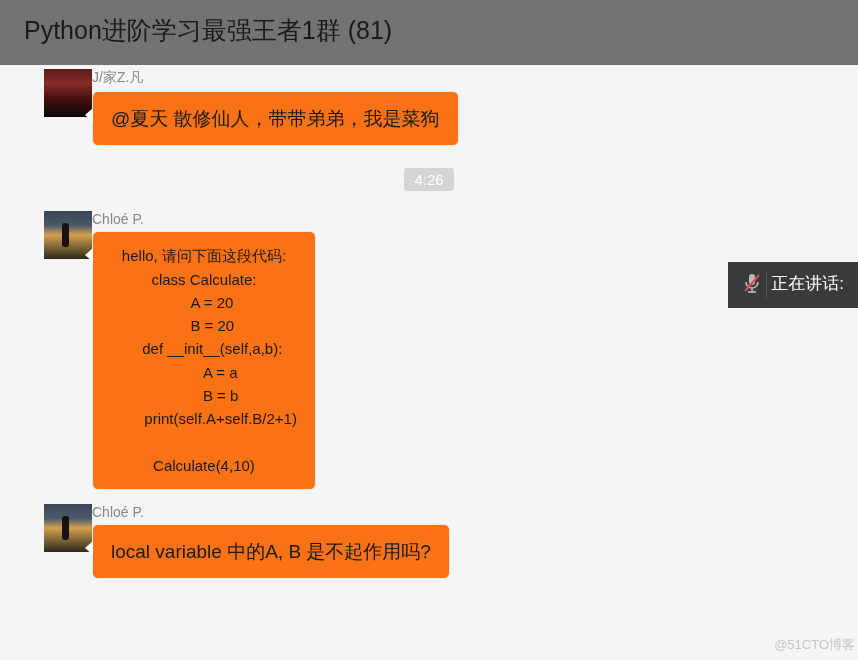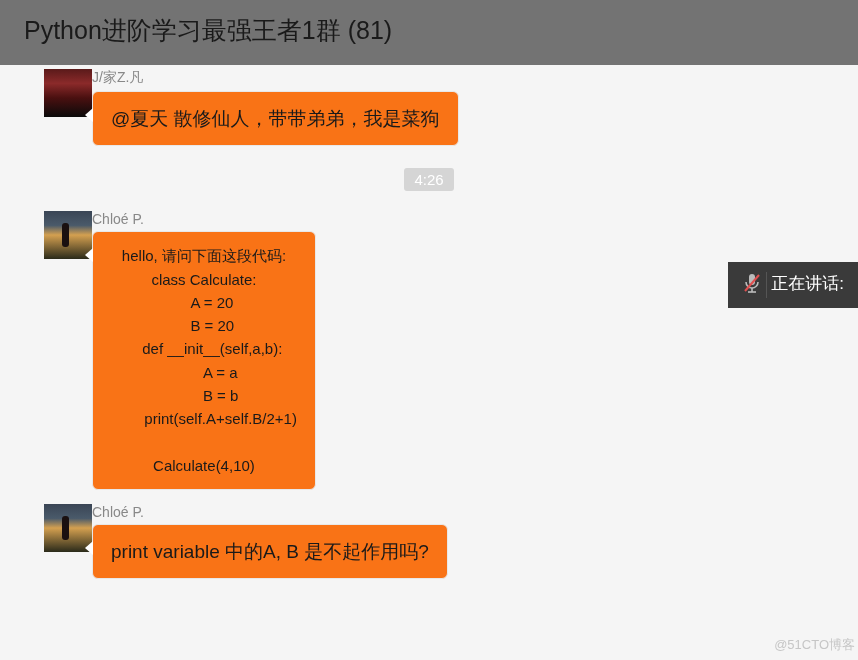--- a/index.html
+++ b/index.html
@@ -167,21 +167,21 @@
         print(self.A+self.B/2+1)
 
 Calculate(4,10)</div>
     </div>
   </div>
 
   <div class="message-row">
     <div class="avatar sunset2"></div>
     <div class="msg-col">
       <div class="sender-name">Chloé P.</div>
-      <div class="bubble">print variable 中的A, B 是不起作用吗?</div>
+      <div class="bubble">local variable 中的A, B 是不起作用吗?</div>
     </div>
   </div>
 
 </div>
 
 <div class="voice-strip">
   <span class="mic-icon">
     <svg width="20" height="22" viewBox="0 0 20 22">
       <rect x="7" y="2" width="6" height="11" rx="3" fill="#bbb"></rect>
       <path d="M4 10 a6 6 0 0 0 12 0" stroke="#bbb" stroke-width="1.6" fill="none"></path>

